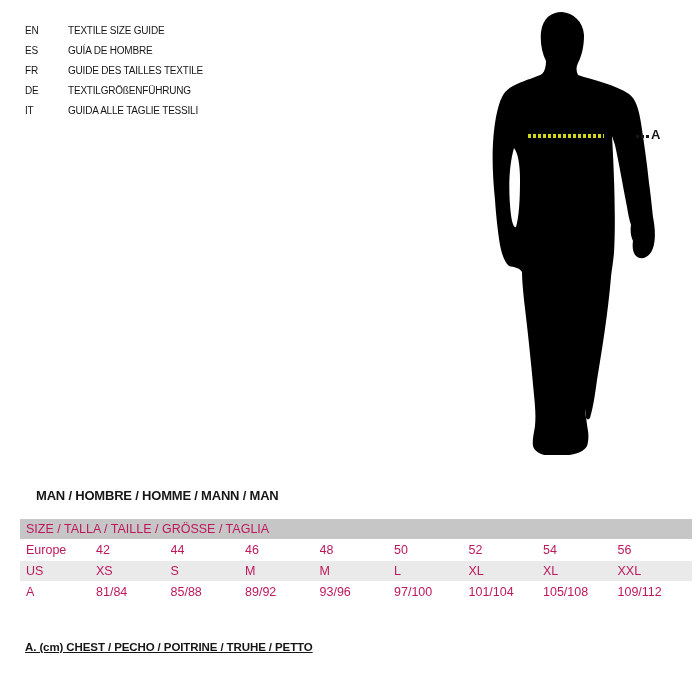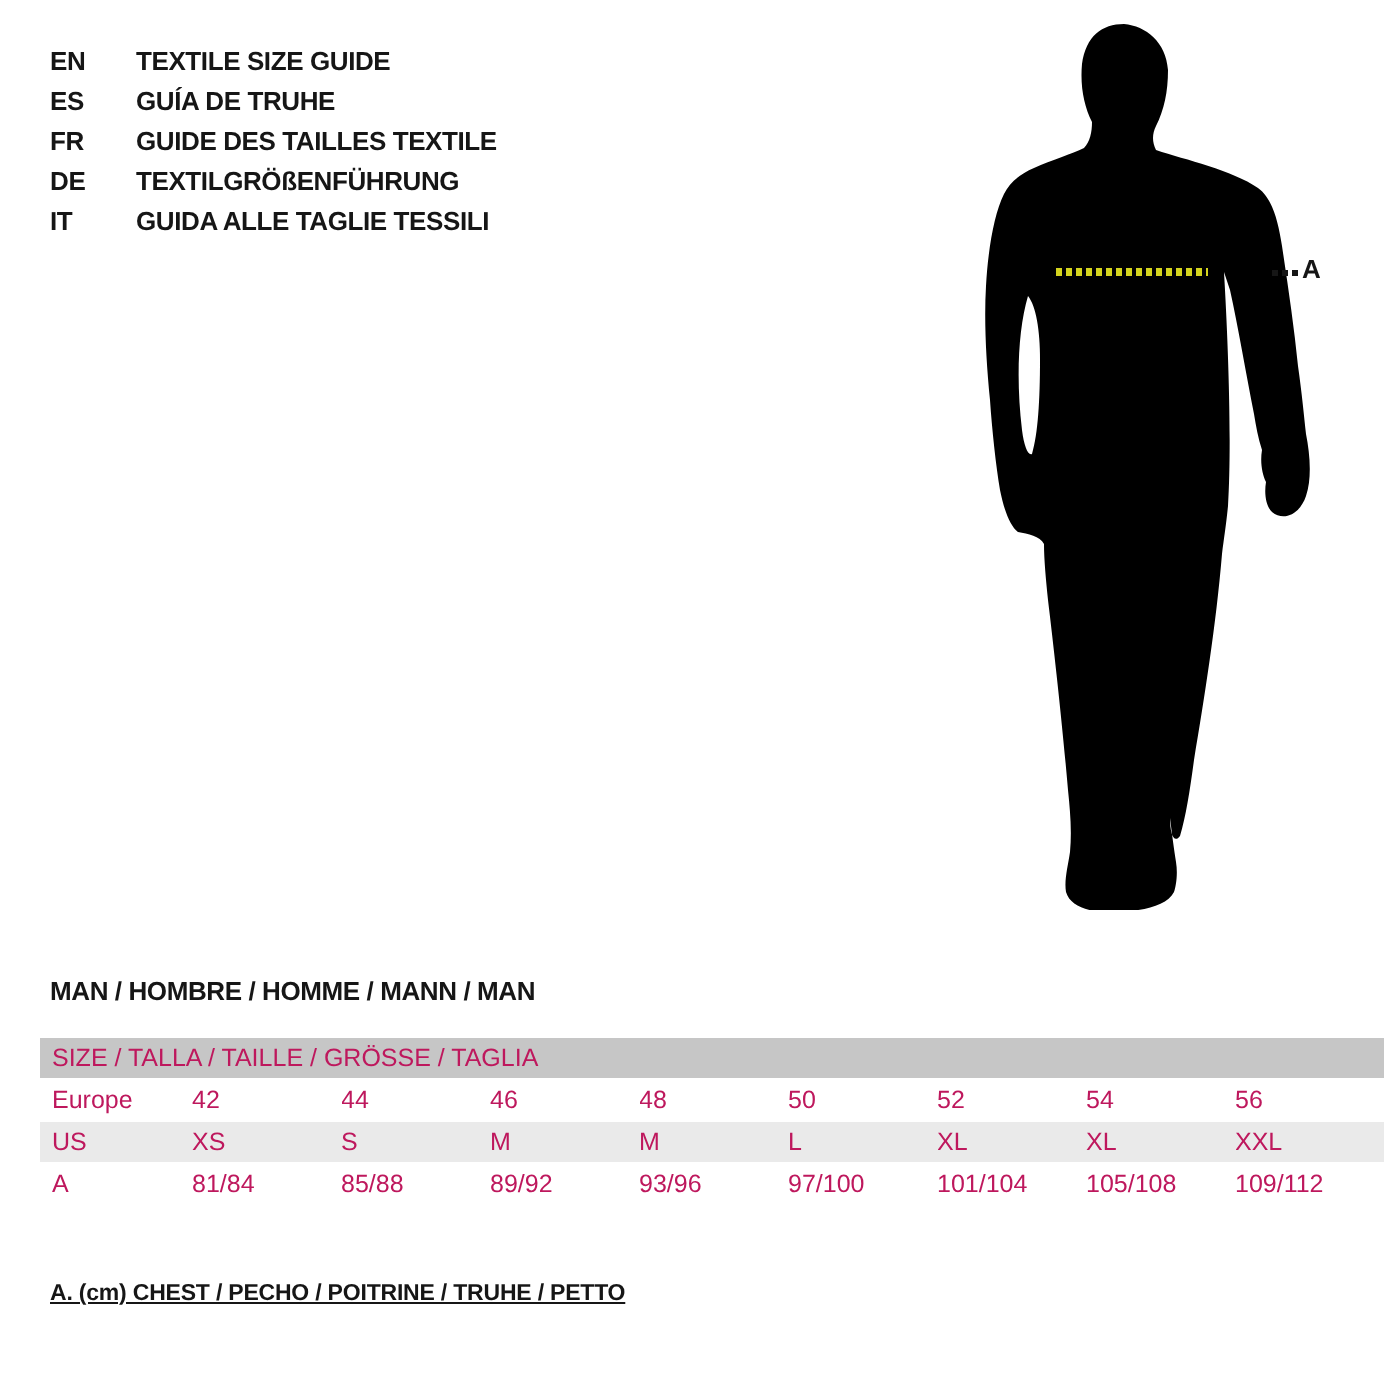--- a/index.html
+++ b/index.html
@@ -2,36 +2,36 @@
 <html><head>
 <meta charset="utf-8">
 <style>
   html,body{margin:0;padding:0;background:#fff;}
   .canvas{
     position:relative;width:700px;height:700px;background:#ffffff;
     font-family:"Liberation Sans","DejaVu Sans",sans-serif;
     color:#161616;overflow:hidden;
   }
   
-  .lang-list{position:absolute;left:25px;top:21px;font-size:13px;font-weight:bold;letter-spacing:-0.2px;}
+  .lang-list{position:absolute;left:25px;top:21px;font-size:10px;font-weight:normal;letter-spacing:-0.2px;}
   .lang-row{height:20px;line-height:20px;white-space:nowrap;}
   .lang-code{display:inline-block;width:43px;}
   
   .categories{position:absolute;left:25px;top:129px;font-size:13px;font-weight:bold;letter-spacing:-0.2px;}
   .cat-line{height:23px;line-height:23px;white-space:nowrap;}
   
   .figure{position:absolute;left:490px;top:5px;width:178px;height:450px;}
   .figure svg{position:absolute;left:0;top:0;}
   .chest-line{position:absolute;left:38px;top:129px;width:76px;height:4px;
     background:repeating-linear-gradient(to right,#d4d41e 0 3px,transparent 3px 5px);}
   .chest-dashes{position:absolute;left:146px;top:130px;width:15px;height:3px;
     background:repeating-linear-gradient(to right,#161616 0 3px,transparent 3px 5px);}
   .measure-label{position:absolute;left:161px;top:122px;font-size:13px;font-weight:bold;}
   
-  .man-heading{position:absolute;left:25px;top:488px;font-size:13px;font-weight:bold;letter-spacing:-0.2px;white-space:nowrap;}
+  .man-heading{position:absolute;left:36px;top:488px;font-size:13px;font-weight:bold;letter-spacing:-0.2px;white-space:nowrap;}
   
   .size-table{position:absolute;left:20px;top:519px;width:672px;border-collapse:collapse;table-layout:fixed;
     font-size:12.5px;color:#be185d;}
   .size-table td{padding:0;height:20px;text-align:left;overflow:hidden;white-space:nowrap;}
   .size-table tr{border-bottom:1px solid #ffffff;}
   .size-table .t-header td{background:#c6c6c6;text-align:left;padding-left:6px;height:20px;}
   .size-table td.lbl{text-align:left;padding-left:6px;}
   .size-table tr.shade{background:#eaeaea;}
   .c-label{width:76px;}
   .c-data{width:74.5px;}
@@ -41,21 +41,21 @@
 </head>
 <body>
 
 <div class="canvas">
 
   <div class="lang-list">
     <div class="lang-row">
       <span class="lang-code">EN</span><span>TEXTILE SIZE GUIDE</span>
     </div>
     <div class="lang-row">
-      <span class="lang-code">ES</span><span>GUÍA DE TRUHE</span>
+      <span class="lang-code">ES</span><span>GUÍA DE HOMBRE</span>
     </div>
     <div class="lang-row">
       <span class="lang-code">FR</span><span>GUIDE DES TAILLES TEXTILE</span>
     </div>
     <div class="lang-row">
       <span class="lang-code">DE</span><span>TEXTILGRÖßENFÜHRUNG</span>
     </div>
     <div class="lang-row">
       <span class="lang-code">IT</span><span>GUIDA ALLE TAGLIE TESSILI</span>
     </div>

